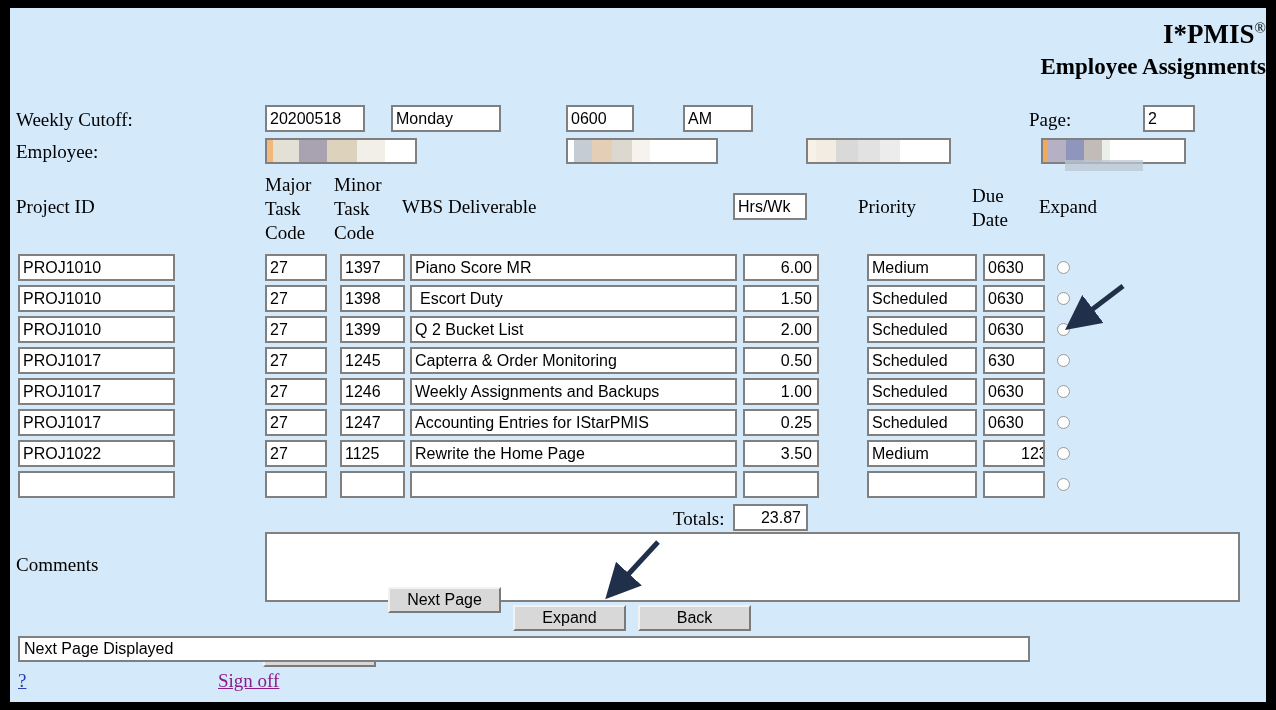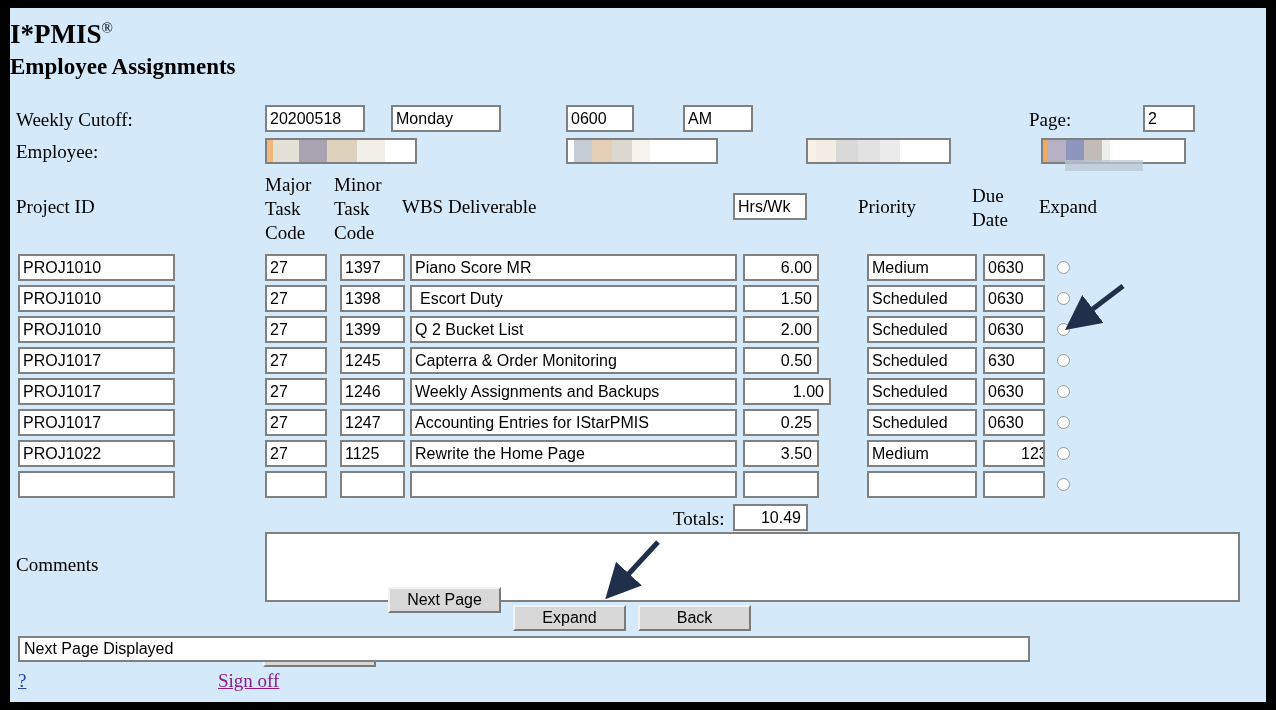--- a/index.html
+++ b/index.html
@@ -17,21 +17,21 @@
     position: absolute;
     left: 10px;
     top: 8px;
     width: 1256px;
     height: 694px;
     background: #d4e9fa;
     overflow: hidden;
   }
 
   
-  .title-block { text-align: left; padding-top: 12px; }
+  .title-block { text-align: right; padding-top: 12px; }
   .title-main {
     font-family: "Liberation Serif", serif;
     font-weight: bold;
     font-size: 27px;
     color: #000;
     line-height: 1.05;
   }
   .title-main sup { font-size: 15px; vertical-align: super; font-weight: normal;}
   .title-sub {
     font-family: "Liberation Serif", serif;
@@ -246,21 +246,21 @@
       <div class="inp " style="left: 330px; top: 339px; width: 65px;">1245</div>
       <div class="inp " style="left: 400px; top: 339px; width: 327px;">Capterra &amp; Order Monitoring</div>
       <div class="inp num" style="left: 733px; top: 339px; width: 76px;">0.50</div>
       <div class="inp " style="left: 857px; top: 339px; width: 110px;">Scheduled</div>
       <div class="inp " style="left: 973px; top: 339px; width: 62px;">630</div>
       <div class="radio" style="left: 1047px; top: 346px;"></div>
       <div class="inp " style="left: 8px; top: 370px; width: 157px;">PROJ1017</div>
       <div class="inp " style="left: 255px; top: 370px; width: 62px;">27</div>
       <div class="inp " style="left: 330px; top: 370px; width: 65px;">1246</div>
       <div class="inp " style="left: 400px; top: 370px; width: 327px;">Weekly Assignments and Backups</div>
-      <div class="inp num" style="left: 733px; top: 370px; width: 88px;">1.00</div>
+      <div class="inp num" style="left: 733px; top: 370px; width: 76px;">1.00</div>
       <div class="inp " style="left: 857px; top: 370px; width: 110px;">Scheduled</div>
       <div class="inp " style="left: 973px; top: 370px; width: 62px;">0630</div>
       <div class="radio" style="left: 1047px; top: 377px;"></div>
       <div class="inp " style="left: 8px; top: 401px; width: 157px;">PROJ1017</div>
       <div class="inp " style="left: 255px; top: 401px; width: 62px;">27</div>
       <div class="inp " style="left: 330px; top: 401px; width: 65px;">1247</div>
       <div class="inp " style="left: 400px; top: 401px; width: 327px;">Accounting Entries for IStarPMIS</div>
       <div class="inp num" style="left: 733px; top: 401px; width: 76px;">0.25</div>
       <div class="inp " style="left: 857px; top: 401px; width: 110px;">Scheduled</div>
       <div class="inp " style="left: 973px; top: 401px; width: 62px;">0630</div>
@@ -277,21 +277,21 @@
       <div class="inp " style="left: 255px; top: 463px; width: 62px;"></div>
       <div class="inp " style="left: 330px; top: 463px; width: 65px;"></div>
       <div class="inp " style="left: 400px; top: 463px; width: 327px;"></div>
       <div class="inp num" style="left: 733px; top: 463px; width: 76px;"></div>
       <div class="inp " style="left: 857px; top: 463px; width: 110px;"></div>
       <div class="inp " style="left: 973px; top: 463px; width: 62px;"></div>
       <div class="radio" style="left: 1047px; top: 470px;"></div>
     </div>
 
   <div class="lbl" style="left:663px; top:500px;">Totals:</div>
-  <div class="inp num" style="left:723px; top:496px; width:75px;">10.49</div>
+  <div class="inp num" style="left:723px; top:496px; width:75px;">23.87</div>
 
   <div class="lbl" style="left:6px; top:546px;">Comments</div>
   <div class="comments-box" style="left:255px; top:524px; width:975px; height:70px;"></div>
 
   <div class="btn" style="left:253px; top:597px; width:113px;margin-top:36px;">First Page</div>
   <div class="btn" style="left:378px; top:579px; width:113px;">Next Page</div>
   <div class="btn" style="left:503px; top:597px; width:113px;">Expand</div>
   <div class="btn" style="left:628px; top:597px; width:113px;">Back</div>
 
   <div class="status" style="left:8px; top:628px; width:1012px;">Next Page Displayed</div>

